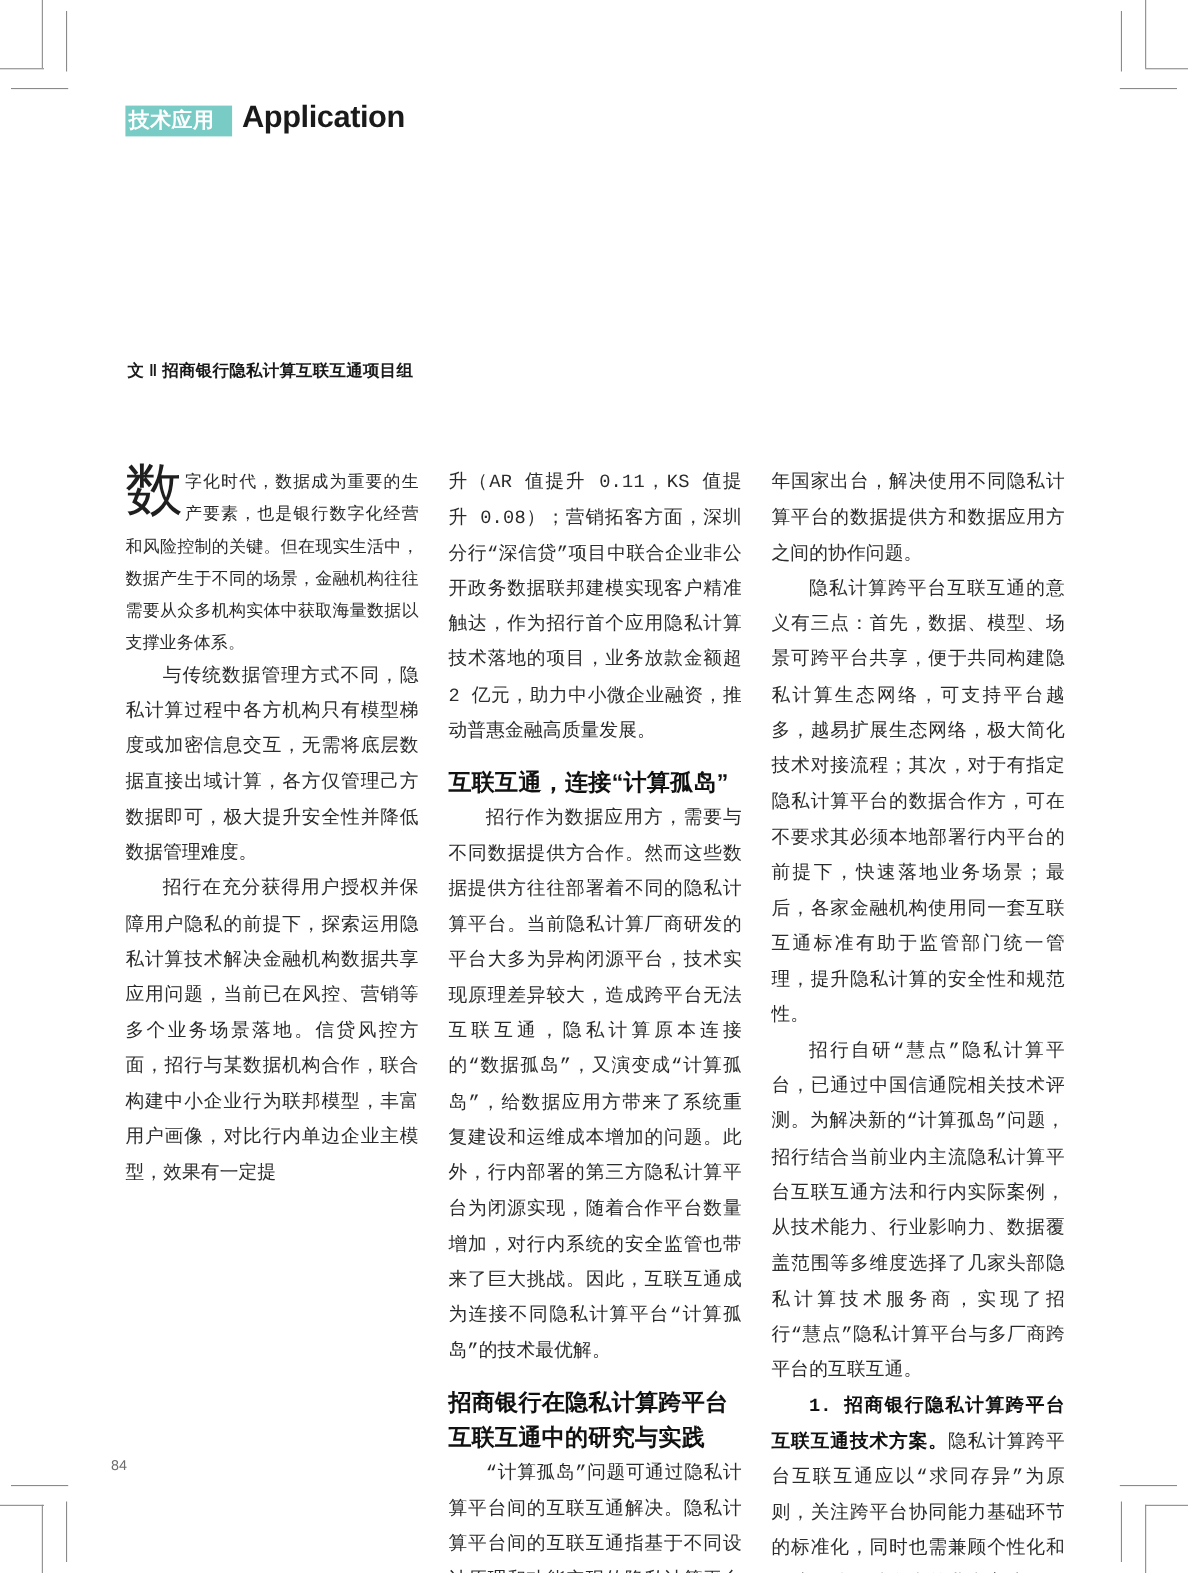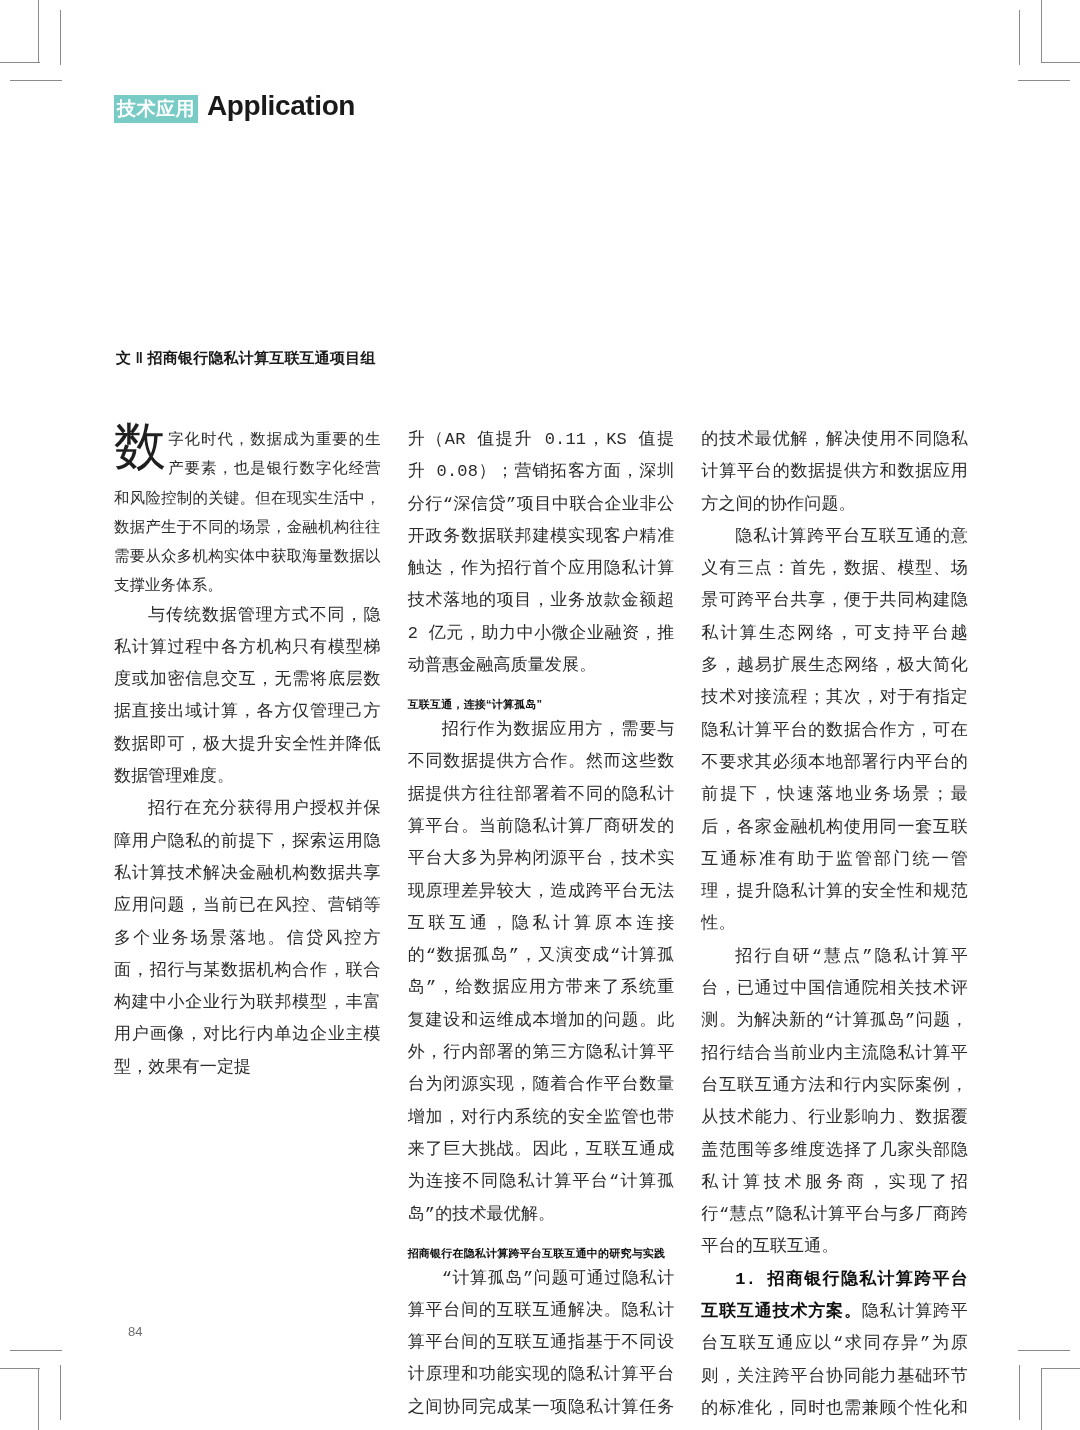--- a/index.html
+++ b/index.html
@@ -53,21 +53,21 @@
   }
   .rh-badge {
     display: inline-block;
     background: #79ccc6;
     color: #ffffff;
     font-family: "Liberation Sans", "DejaVu Sans", sans-serif;
     font-size: 19px;
     font-weight: 700;
     letter-spacing: 0.5px;
     line-height: 1;
-    padding: 4px 3px 5px 3px;
+    padding: 4px 16px 5px 3px;
     white-space: nowrap;
   }
   .rh-latin {
     font-family: "Liberation Sans", "DejaVu Sans", sans-serif;
     font-size: 28px;
     font-weight: 700;
     color: #1a1a1a;
     letter-spacing: -0.4px;
     line-height: 1;
   }
@@ -83,21 +83,21 @@
     font-weight: 700;
     color: #111111;
     letter-spacing: 0.5px;
     line-height: 1.18;
     white-space: pre;
   }
 
   .byline {
     position: absolute;
     left: 116px;
-    top: 350px;
+    top: 330px;
     font-family: "Liberation Sans", "DejaVu Sans", sans-serif;
     font-size: 15px;
     font-weight: 700;
     color: #1a1a1a;
     letter-spacing: 0.2px;
     line-height: 1;
   }
 
   
   .columns {
@@ -142,33 +142,33 @@
     font-size: 52px;
     line-height: 0.82;
     font-weight: 400;
     color: #1f1f1f;
     margin: 2px 2px 0 0;
     padding: 0;
   }
 
   .subhead {
     font-family: "Liberation Sans", "DejaVu Sans", sans-serif;
-    font-size: 11px;
+    font-size: 21px;
     font-weight: 700;
     color: #111111;
     line-height: 1.52;
     margin: 14px 0 1px 0;
     letter-spacing: 0.2px;
   }
 
   .inline-bold { font-weight: 700; color: #111111; }
 
   .page-number {
     position: absolute;
-    left: 128px;
+    left: 101px;
     top: 1325px;
     font-family: "Liberation Sans", "DejaVu Sans", sans-serif;
     font-size: 13px;
     color: #6d6d6d;
     line-height: 1;
   }
 </style>
 </head>
 <body>
 
@@ -209,21 +209,21 @@
         <p class="para indent">招行在充分获得用户授权并保障用户隐私的前提下，探索运用隐私计算技术解决金融机构数据共享应用问题，当前已在风控、营销等多个业务场景落地。信贷风控方面，招行与某数据机构合作，联合构建中小企业行为联邦模型，丰富用户画像，对比行内单边企业主模型，效果有一定提</p>
       </div>
     <div class="col">
         <p class="para">升（AR 值提升 0.11，KS 值提升 0.08）；营销拓客方面，深圳分行“深信贷”项目中联合企业非公开政务数据联邦建模实现客户精准触达，作为招行首个应用隐私计算技术落地的项目，业务放款金额超 2 亿元，助力中小微企业融资，推动普惠金融高质量发展。</p>
         <h2 class="subhead">互联互通，连接“计算孤岛”</h2>
         <p class="para indent">招行作为数据应用方，需要与不同数据提供方合作。然而这些数据提供方往往部署着不同的隐私计算平台。当前隐私计算厂商研发的平台大多为异构闭源平台，技术实现原理差异较大，造成跨平台无法互联互通，隐私计算原本连接的“数据孤岛”，又演变成“计算孤岛”，给数据应用方带来了系统重复建设和运维成本增加的问题。此外，行内部署的第三方隐私计算平台为闭源实现，随着合作平台数量增加，对行内系统的安全监管也带来了巨大挑战。因此，互联互通成为连接不同隐私计算平台“计算孤岛”的技术最优解。</p>
         <h2 class="subhead">招商银行在隐私计算跨平台互联互通中的研究与实践</h2>
         <p class="para indent">“计算孤岛”问题可通过隐私计算平台间的互联互通解决。隐私计算平台间的互联互通指基于不同设计原理和功能实现的隐私计算平台之间协同完成某一项隐私计算任务的能力，具体指不同隐私计算平台间通过统一规范的系统接口、算法协议、操作流程等实现数据资源和计算能力</p>
       </div>
     <div class="col">
-        <p class="para">的技术最优解，解决使用不同隐私计算平台的数据提供方和数据应用方之间的协作问题。</p>
+        <p class="para">年国家出台，解决使用不同隐私计算平台的数据提供方和数据应用方之间的协作问题。</p>
         <p class="para indent">隐私计算跨平台互联互通的意义有三点：首先，数据、模型、场景可跨平台共享，便于共同构建隐私计算生态网络，可支持平台越多，越易扩展生态网络，极大简化技术对接流程；其次，对于有指定隐私计算平台的数据合作方，可在不要求其必须本地部署行内平台的前提下，快速落地业务场景；最后，各家金融机构使用同一套互联互通标准有助于监管部门统一管理，提升隐私计算的安全性和规范性。</p>
         <p class="para indent">招行自研“慧点”隐私计算平台，已通过中国信通院相关技术评测。为解决新的“计算孤岛”问题，招行结合当前业内主流隐私计算平台互联互通方法和行内实际案例，从技术能力、行业影响力、数据覆盖范围等多维度选择了几家头部隐私计算技术服务商，实现了招行“慧点”隐私计算平台与多厂商跨平台的互联互通。</p>
         <p class="para indent"><span class="inline-bold">1. 招商银行隐私计算跨平台互联互通技术方案。</span><span>隐私计算跨平台互联互通应以“求同存异”为原则，关注跨平台协同能力基础环节的标准化，同时也需兼顾个性化和可扩展性。结合当前业内主流的互联互通方法，招行根据实际情况，拟定了“可插拔式平台框架 + 算法组件架构”的技术方案。其实现需要两步：</span></p>
         <p class="para indent">（1）多方异构隐私计算平台管理系统互联互通。各方搭建可插拔式平台支持算法组件即插即用，并在平台层面使用同一</p>
       </div>
   </div>
 
   <div class="page-number">84</div>
 
 </div>

